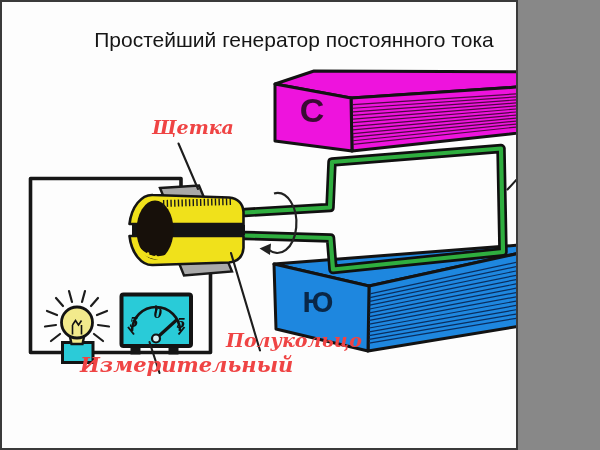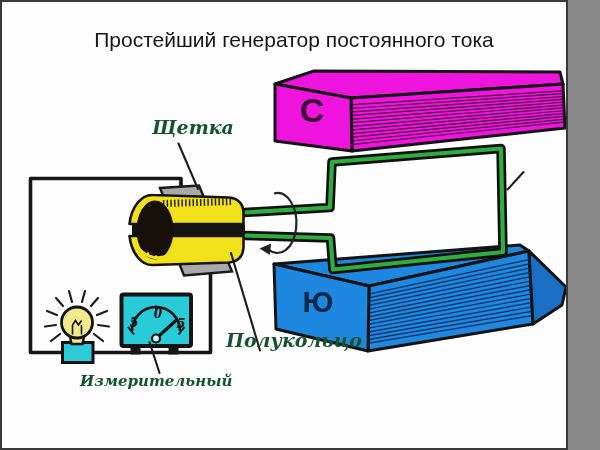--- a/index.html
+++ b/index.html
@@ -1,27 +1,27 @@
 <!DOCTYPE html>
 <html><head>
 <meta charset="utf-8">
 <style>
   html,body{margin:0;padding:0;background:#888;}
-  #slide{position:relative;width:568px;height:450px;background:#fdfdfd;
+  #slide{position:relative;width:518px;height:450px;background:#fdfdfd;
          box-sizing:border-box;border:2px solid #3a3a3a;overflow:hidden;
          font-family:"Liberation Sans",sans-serif;}
   #art{position:absolute;left:0;top:0;width:600px;height:450px;}
   .title{position:absolute;left:0;top:26px;width:584px;text-align:center;
          font-size:21px;color:#161616;font-family:"Liberation Sans",sans-serif;}
-  .lbl{position:absolute;color:#14532d;font-family:"DejaVu Serif",serif;
+  .lbl{position:absolute;color:#ef4444;font-family:"DejaVu Serif",serif;
        font-style:italic;font-weight:700;font-size:19px;white-space:nowrap;line-height:1.05;}
   .lbl-brush{left:150px;top:116px;width:74px;text-align:center;}
   .lbl-frame{left:517px;top:155px;}
   .lbl-halfring{left:224px;top:329px;}
-  .lbl-meter{left:78px;top:372px;width:152px;text-align:center;font-size:15px;white-space:normal;}
+  .lbl-meter{left:78px;top:352px;width:152px;text-align:center;font-size:21px;white-space:normal;}
   .letter{position:absolute;font-weight:700;line-height:1;text-align:center;
           font-family:"Liberation Sans",sans-serif;}
   .letter-n{left:297px;top:91px;width:26px;font-size:34px;color:#3a0b33;}
   .letter-s{left:297px;top:285px;width:38px;font-size:30px;color:#0a2747;}
   .num{position:absolute;width:12px;text-align:center;font-family:"DejaVu Serif",serif;
        font-style:italic;font-weight:700;font-size:13px;color:#101010;}
   .num-l{left:126px;top:313px;}
   .num-0{left:150px;top:305px;font-size:12px;}
   .num-r{left:173px;top:314px;}
 </style>

